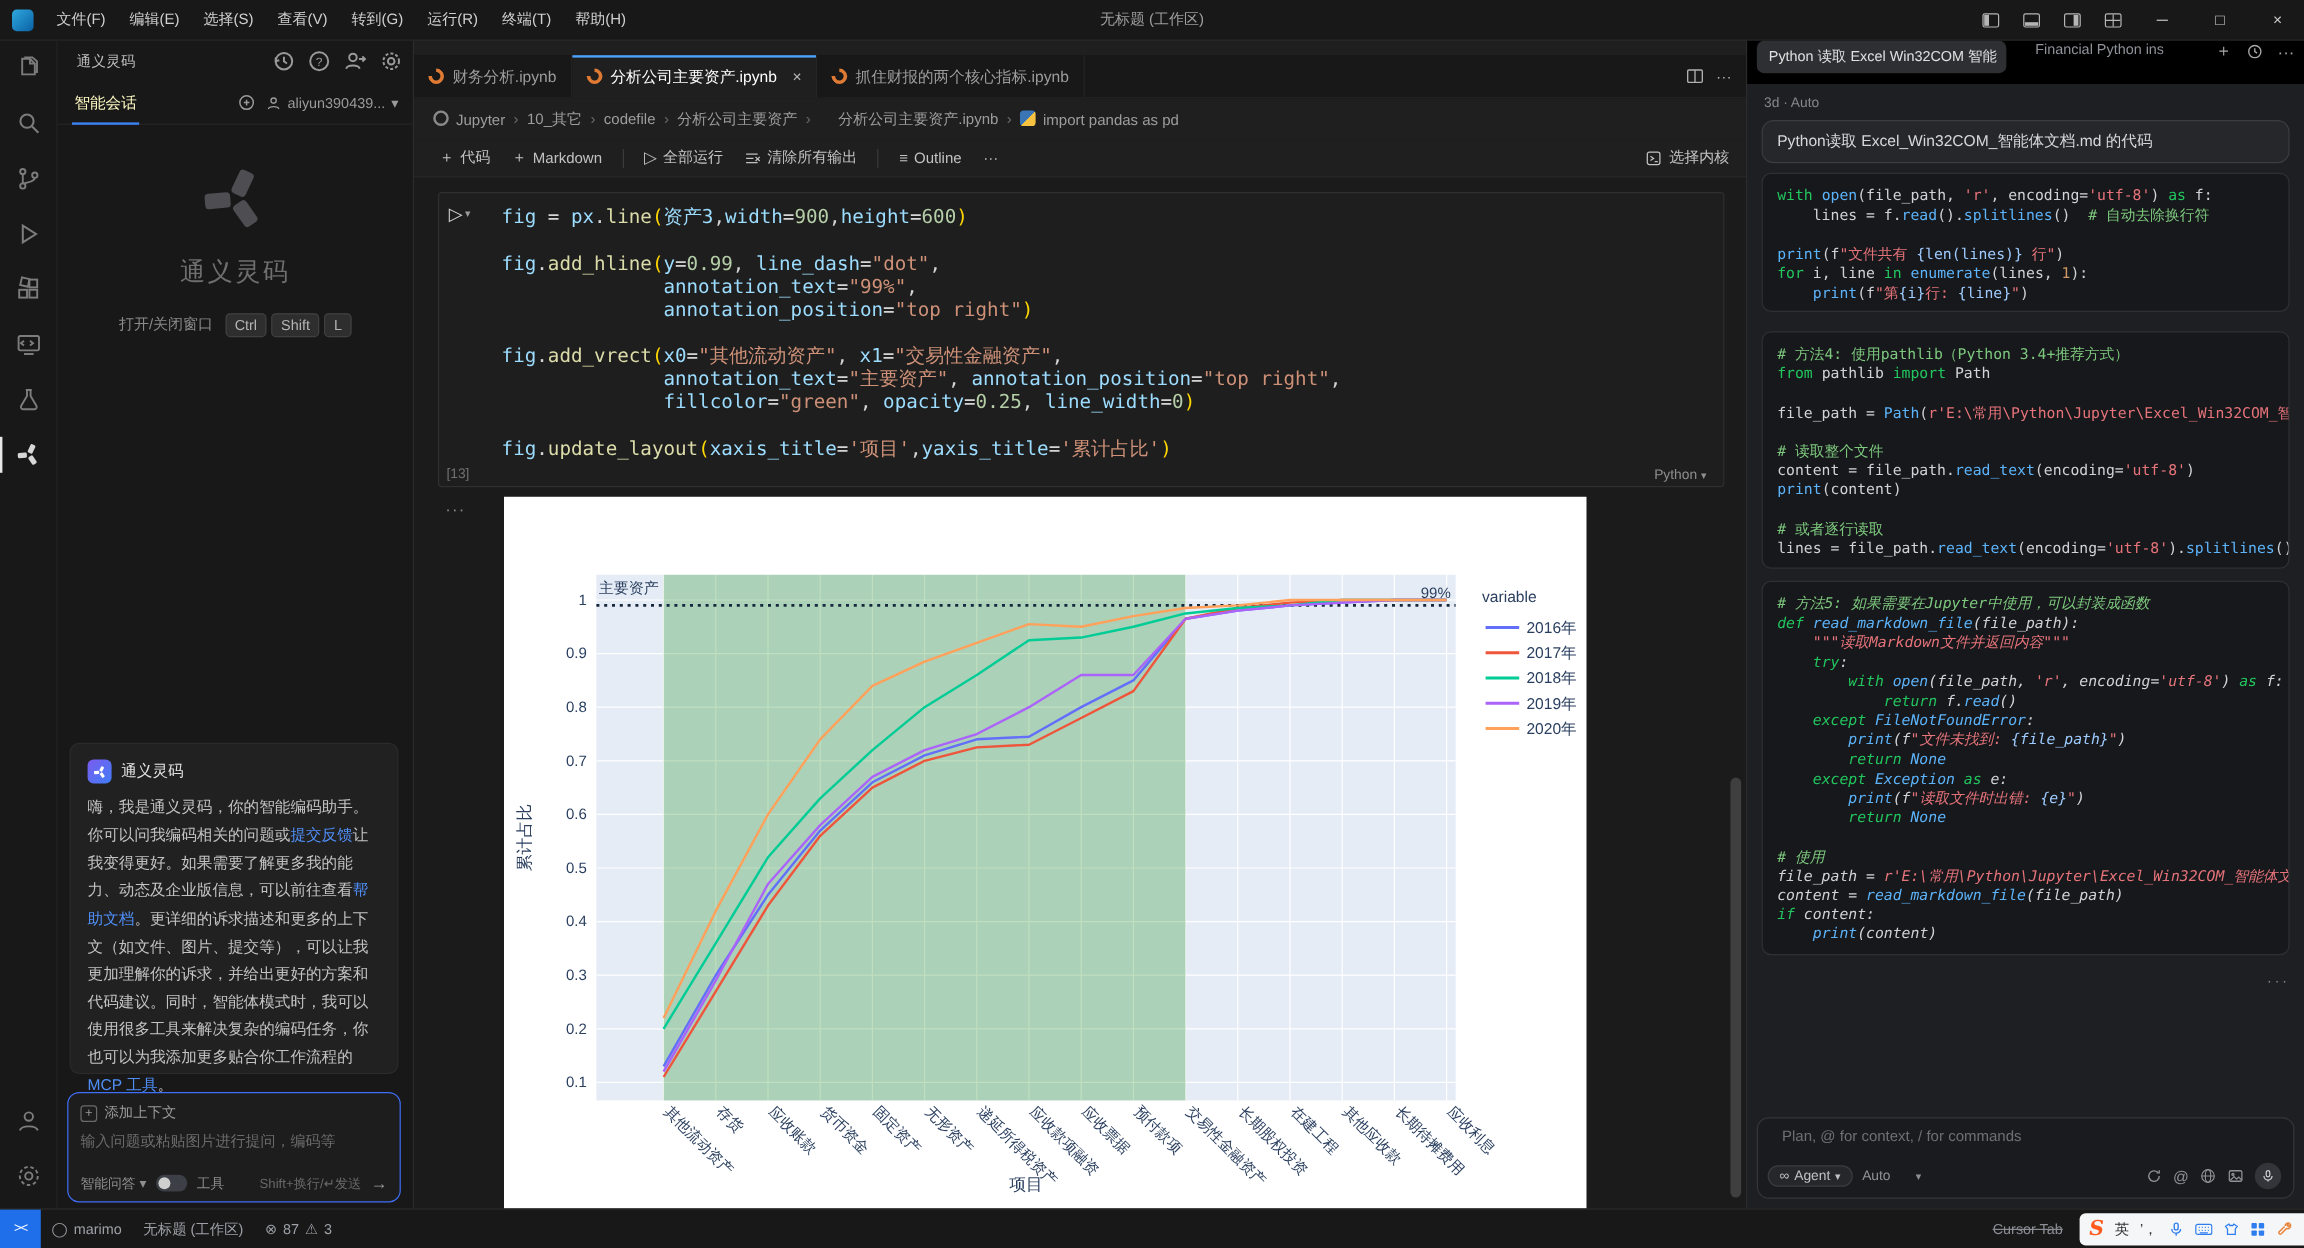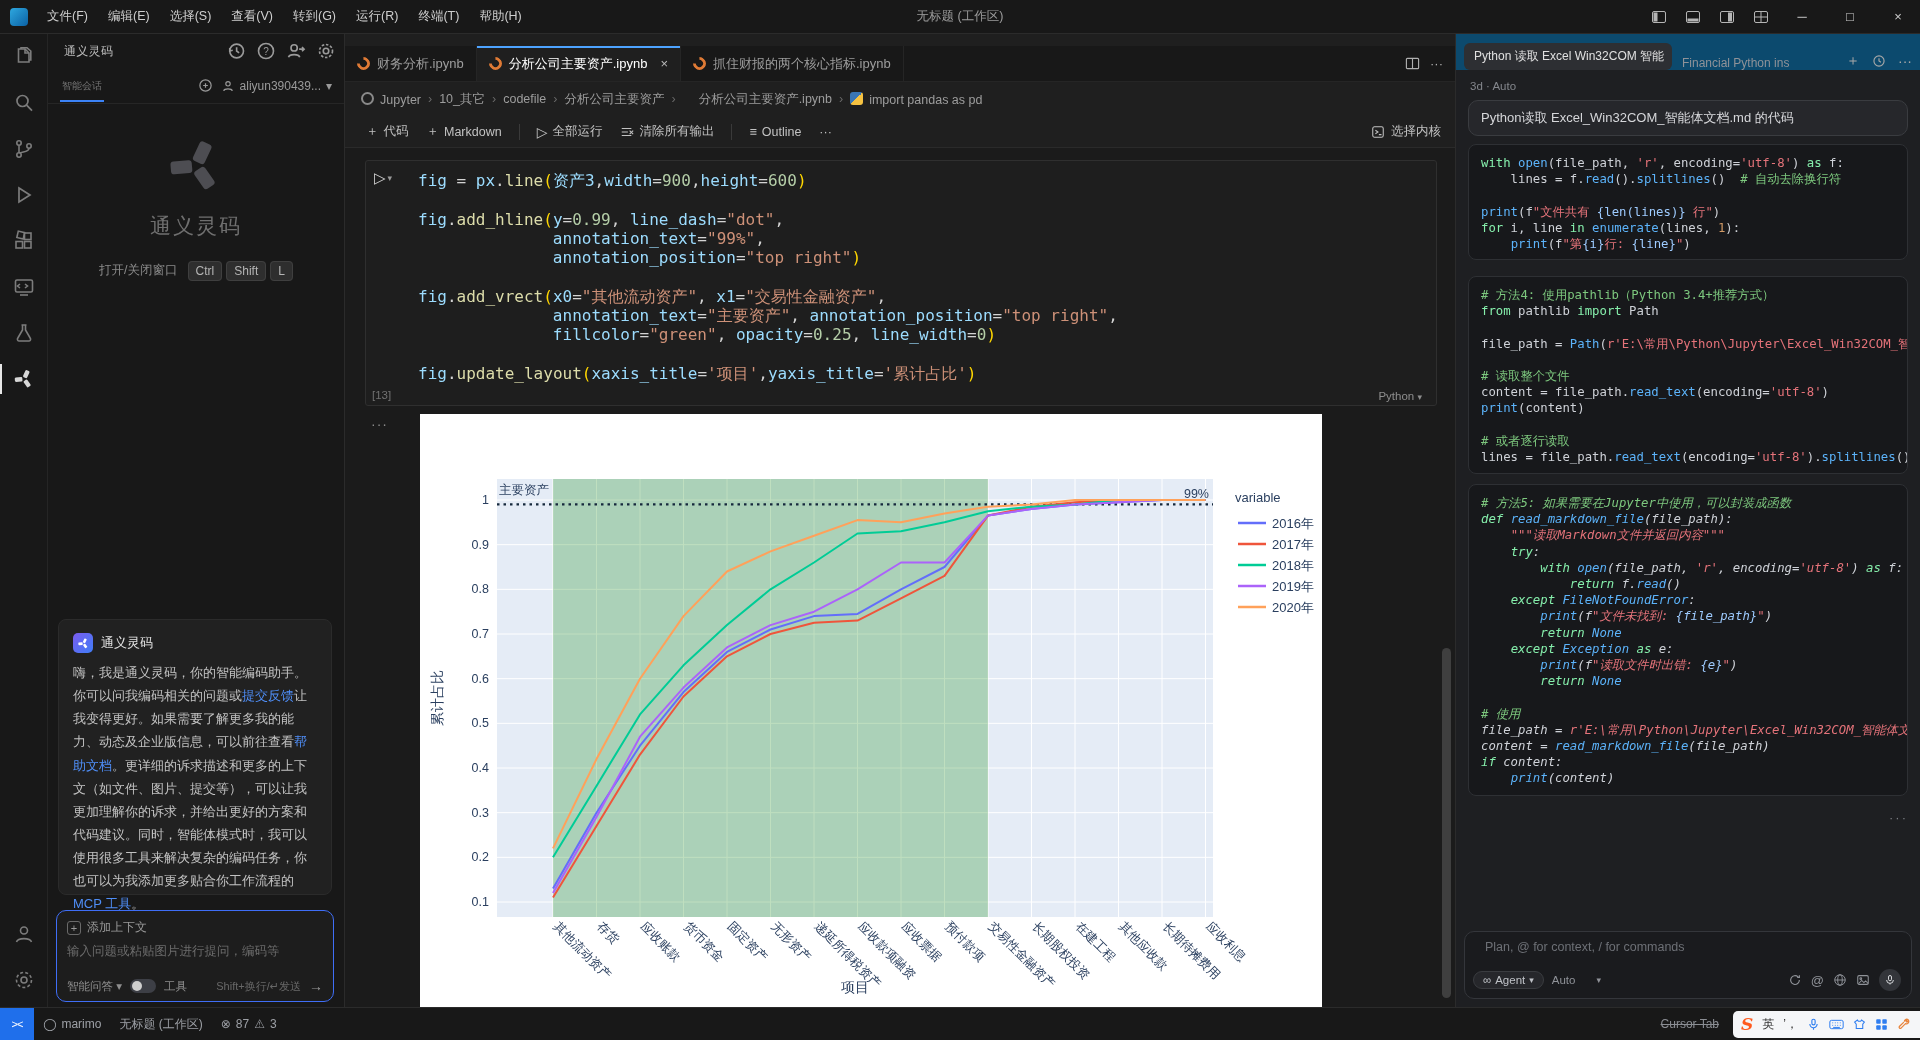--- a/index.html
+++ b/index.html
@@ -29,21 +29,21 @@
   .act-item.active:before{content:"";position:absolute;left:0;top:8px;bottom:8px;width:2px;background:#e7e7e7;}
   .act-bottom{position:absolute;bottom:4px;left:0;}
 
   
   #sidebar{position:absolute;left:48px;top:0;width:297px;height:973px;background:#181818;border-right:1px solid #2b2b2b;}
   #sb-header{height:34px;display:flex;align-items:center;padding:0 8px 0 16px;}
   #sb-title{font-size:12px;color:#bdbdbd;letter-spacing:.3px;}
   #sb-hicons{margin-left:auto;display:flex;gap:10px;color:#9a9a9a;}
   #sb-hicons .ic{width:20px;height:20px;display:flex;align-items:center;justify-content:center;border-radius:4px;}
   #sb-tabs{height:36px;display:flex;align-items:center;padding:0 12px;border-bottom:1px solid #262626;}
-  #sb-tab-active{color:#737373;font-size:10px;position:relative;padding:8px 2px;}
+  #sb-tab-active{color:#fef9c3;font-size:13px;position:relative;padding:8px 2px;}
   #sb-tab-active:after{content:"";position:absolute;left:0;right:0;bottom:-1px;height:2px;background:#3b82f6;}
   #sb-tabs-right{margin-left:auto;display:flex;align-items:center;gap:8px;color:#9a9a9a;font-size:12px;}
   #sb-acct{display:flex;align-items:center;gap:5px;}
   #sb-welcome{position:absolute;left:0;top:72px;width:100%;text-align:center;}
   #sb-logo{margin:28px auto 14px auto;width:64px;height:64px;color:#4d4d52;}
   #sb-appname{color:#6f6f6f;font-size:21px;letter-spacing:2px;}
   #sb-shortcut{margin-top:22px;color:#8a8a8a;font-size:12.5px;display:flex;justify-content:center;align-items:center;gap:6px;}
   .keycap{background:#2e2e2e;border:1px solid #3f3f3f;border-radius:4px;padding:2px 7px;color:#b5b5b5;font-size:12px;}
   #sb-card{position:absolute;left:10px;right:12px;top:585px;height:276px;background:#212121;
     border:1px solid #2b2b2b;border-radius:8px;padding:13px 14px;}
@@ -94,35 +94,35 @@
   #exec-count{position:absolute;left:6px;bottom:4px;color:#717171;font-size:11.5px;}
   #cell-code{position:absolute;left:52px;top:10px;right:16px;font-size:16px;line-height:19.3px;white-space:pre;}
   #cell-lang{position:absolute;right:14px;bottom:3px;color:#8e8e8e;font-size:11.5px;}
   .nb-v{color:#9cdcfe}.nb-f{color:#dcdcaa}.nb-n{color:#b5cea8}.nb-s{color:#ce9178}.nb-p{color:#d4d4d4}.nb-g{color:#ffd700}
   #out-dots{position:absolute;left:26px;top:268px;color:#8a8a8a;font-size:14px;letter-spacing:1px;}
   #chartbox{position:absolute;left:75px;top:266px;width:902px;height:601px;background:#ffffff;}
   #ed-scrollbar{position:absolute;right:4px;top:500px;width:9px;height:350px;background:#3f3f3f;border-radius:5px;}
 
   
   #rightpanel{position:absolute;left:1455px;top:0;width:465px;height:973px;background:#1e1f22;border-left:1px solid #2b2b2b;}
-  #rp-tabs{height:36px;display:flex;align-items:flex-end;padding:0 8px;gap:10px;background:#0c4a6e;}
+  #rp-tabs{height:36px;display:flex;align-items:flex-start;padding:0 8px;gap:24px;background:#000000;}
   #rp-tab1{background:#2d2f33;border-radius:6px;padding:5px 10px;color:#e0e0e0;font-size:12px;max-width:208px;
     white-space:nowrap;overflow:hidden;}
   #rp-tab2{color:#8f9298;font-size:12px;max-width:120px;white-space:nowrap;overflow:hidden;}
   #rp-tabs-right{margin-left:auto;display:flex;gap:12px;color:#a8a8a8;font-size:14px;align-items:center;}
   #rp-scroll{position:absolute;left:0;top:36px;right:0;bottom:80px;padding:8px 12px 0 12px;overflow:hidden;}
   #rp-meta{color:#84878d;font-size:11.5px;margin:2px 0 8px 2px;}
   #rp-bubble{border:1px solid #3a3c40;background:#26272b;border-radius:10px;padding:8px 12px;
     color:#d6d7da;font-size:13px;}
   .rp-code{background:#17181b;border:1px solid #2e3034;border-radius:8px;padding:10px 12px;
     font-size:12.3px;line-height:16.2px;white-space:pre;overflow:hidden;color:#cfd2d8;}
   .rp-code.b1{margin-top:8px;height:116px;}
   .rp-code.b2{margin-top:16px;height:198px;}
   .rp-code.b3{margin-top:10px;height:312px;font-style:italic;}
-  .rp-k{color:#86efac}.rp-b{color:#5cb3fa}.rp-s{color:#e5737a}.rp-c{color:#7dc87e}.rp-n{color:#d19a66}.rp-t{color:#cfd2d8}.rp-i{color:#9ecbff}
+  .rp-k{color:#22c55e}.rp-b{color:#5cb3fa}.rp-s{color:#e5737a}.rp-c{color:#7dc87e}.rp-n{color:#d19a66}.rp-t{color:#cfd2d8}.rp-i{color:#9ecbff}
   .rp-para{color:#d8d9dc;font-size:13px;line-height:1.6;margin-top:13px;}
   .rp-para b{color:#eceef1;}
   #rp-moredots{text-align:right;color:#7c7f84;margin-top:14px;font-size:13px;letter-spacing:2px;}
   #rp-input{position:absolute;left:8px;right:8px;bottom:8px;height:68px;background:#1a1b1e;
     border:1px solid #34363b;border-radius:10px;padding:8px 20px;}
   #rp-placeholder{color:#6d7076;font-size:12.5px;}
   #rp-input-bottom{position:absolute;left:8px;right:10px;bottom:7px;display:flex;align-items:center;gap:8px;}
   #rp-agent{border:1px solid #3a3c40;background:#26272b;color:#bfc2c7;font-size:11.5px;border-radius:12px;
     padding:2px 9px;display:flex;align-items:center;gap:4px;}
   #rp-auto{color:#8f9298;font-size:11.5px;display:flex;align-items:center;gap:21px;}

